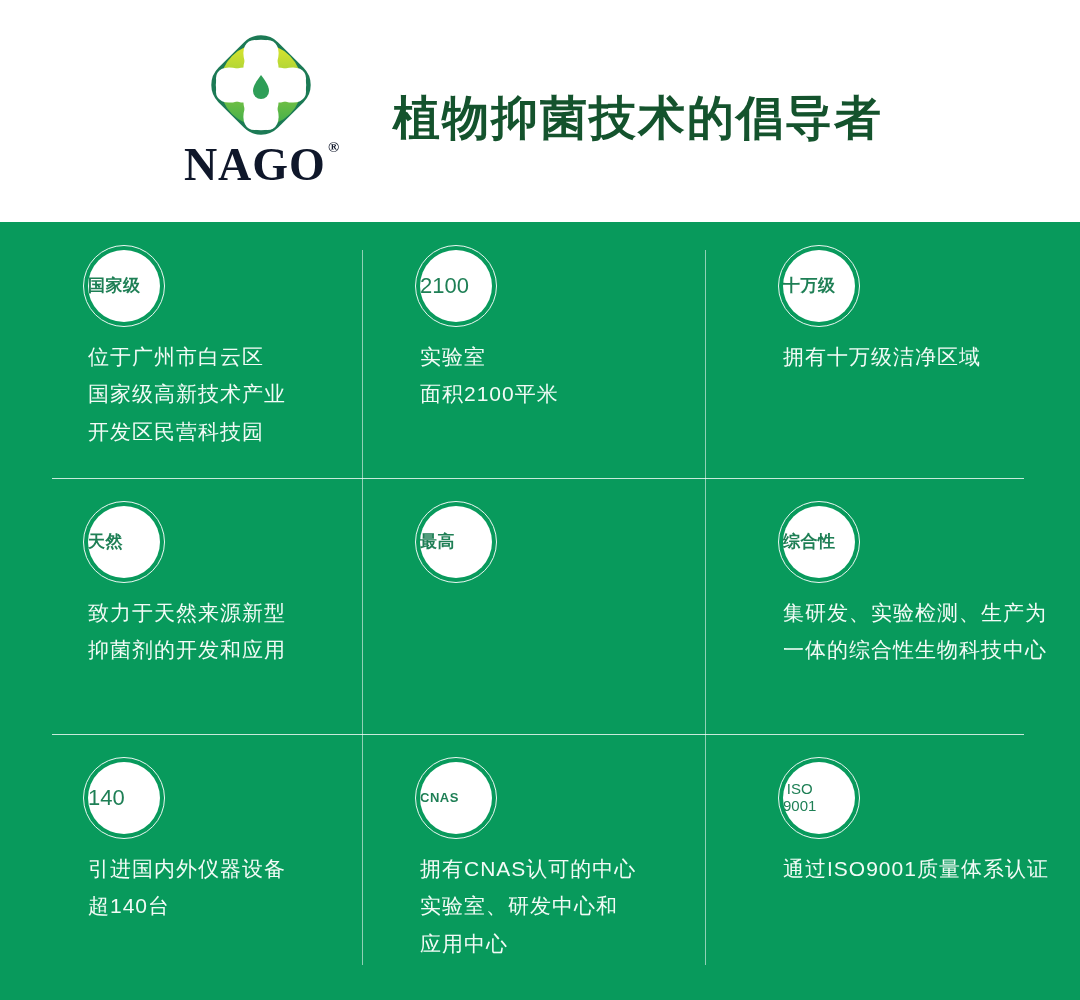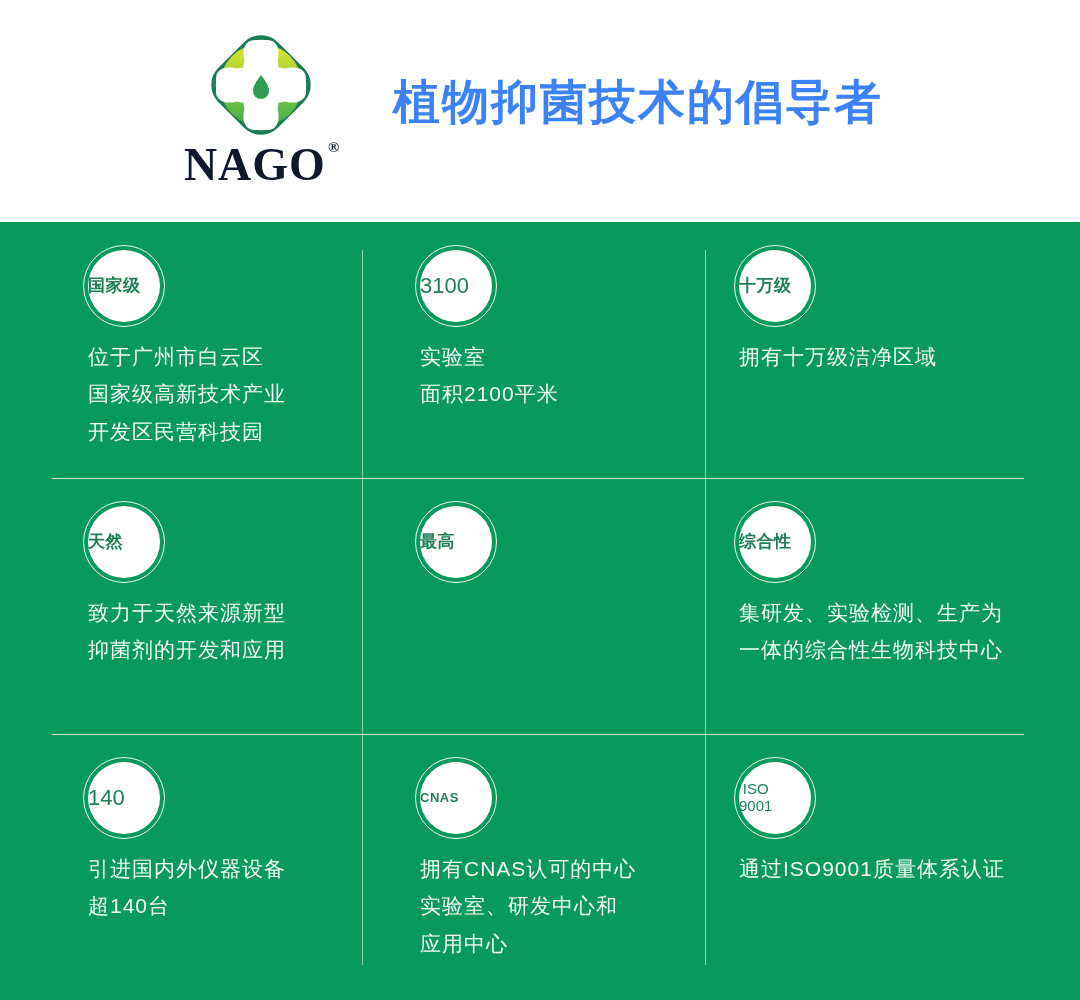--- a/index.html
+++ b/index.html
@@ -65,24 +65,24 @@
     font-size: 15px;
     vertical-align: super;
     position: relative;
     top: -12px;
     left: 2px;
   }
 
   .headline {
     position: absolute;
     left: 393px;
-    top: 76px;
+    top: 92px;
     font-size: 47px;
     font-weight: bold;
-    color: #3b82f6;
+    color: #14532d;
     letter-spacing: 2px;
     line-height: 1.1;
     white-space: nowrap;
   }
 
   
   .panel {
     position: absolute;
     left: 0;
     top: 222px;
@@ -102,21 +102,21 @@
     grid-template-rows: 256px 256px 266px;
   }
 
   .cell {
     position: relative;
     padding-left: 20px;
     box-sizing: border-box;
   }
   .cell.c1 { padding-left: 88px; }
   .cell.c2 { padding-left: 58px; }
-  .cell.c3 { padding-left: 34px; }
+  .cell.c3 { padding-left: 78px; }
 
   .badge {
     position: relative;
     width: 72px;
     height: 72px;
     margin-top: 28px;
     border-radius: 50%;
     background: #ffffff;
     display: flex;
     align-items: center;
@@ -239,21 +239,21 @@
         <div class="badge">
           <span class="badge-text">国家级</span>
         </div>
         <div class="cell-body">位于广州市白云区
 国家级高新技术产业
 开发区民营科技园</div>
       </div>
 
       <div class="cell c2">
         <div class="badge">
-          <span class="badge-text num">3100</span>
+          <span class="badge-text num">2100</span>
         </div>
         <div class="cell-body">实验室
 面积2100平米</div>
       </div>
 
       <div class="cell c3">
         <div class="badge">
           <span class="badge-text">十万级</span>
         </div>
         <div class="cell-body">拥有十万级洁净区域</div>

